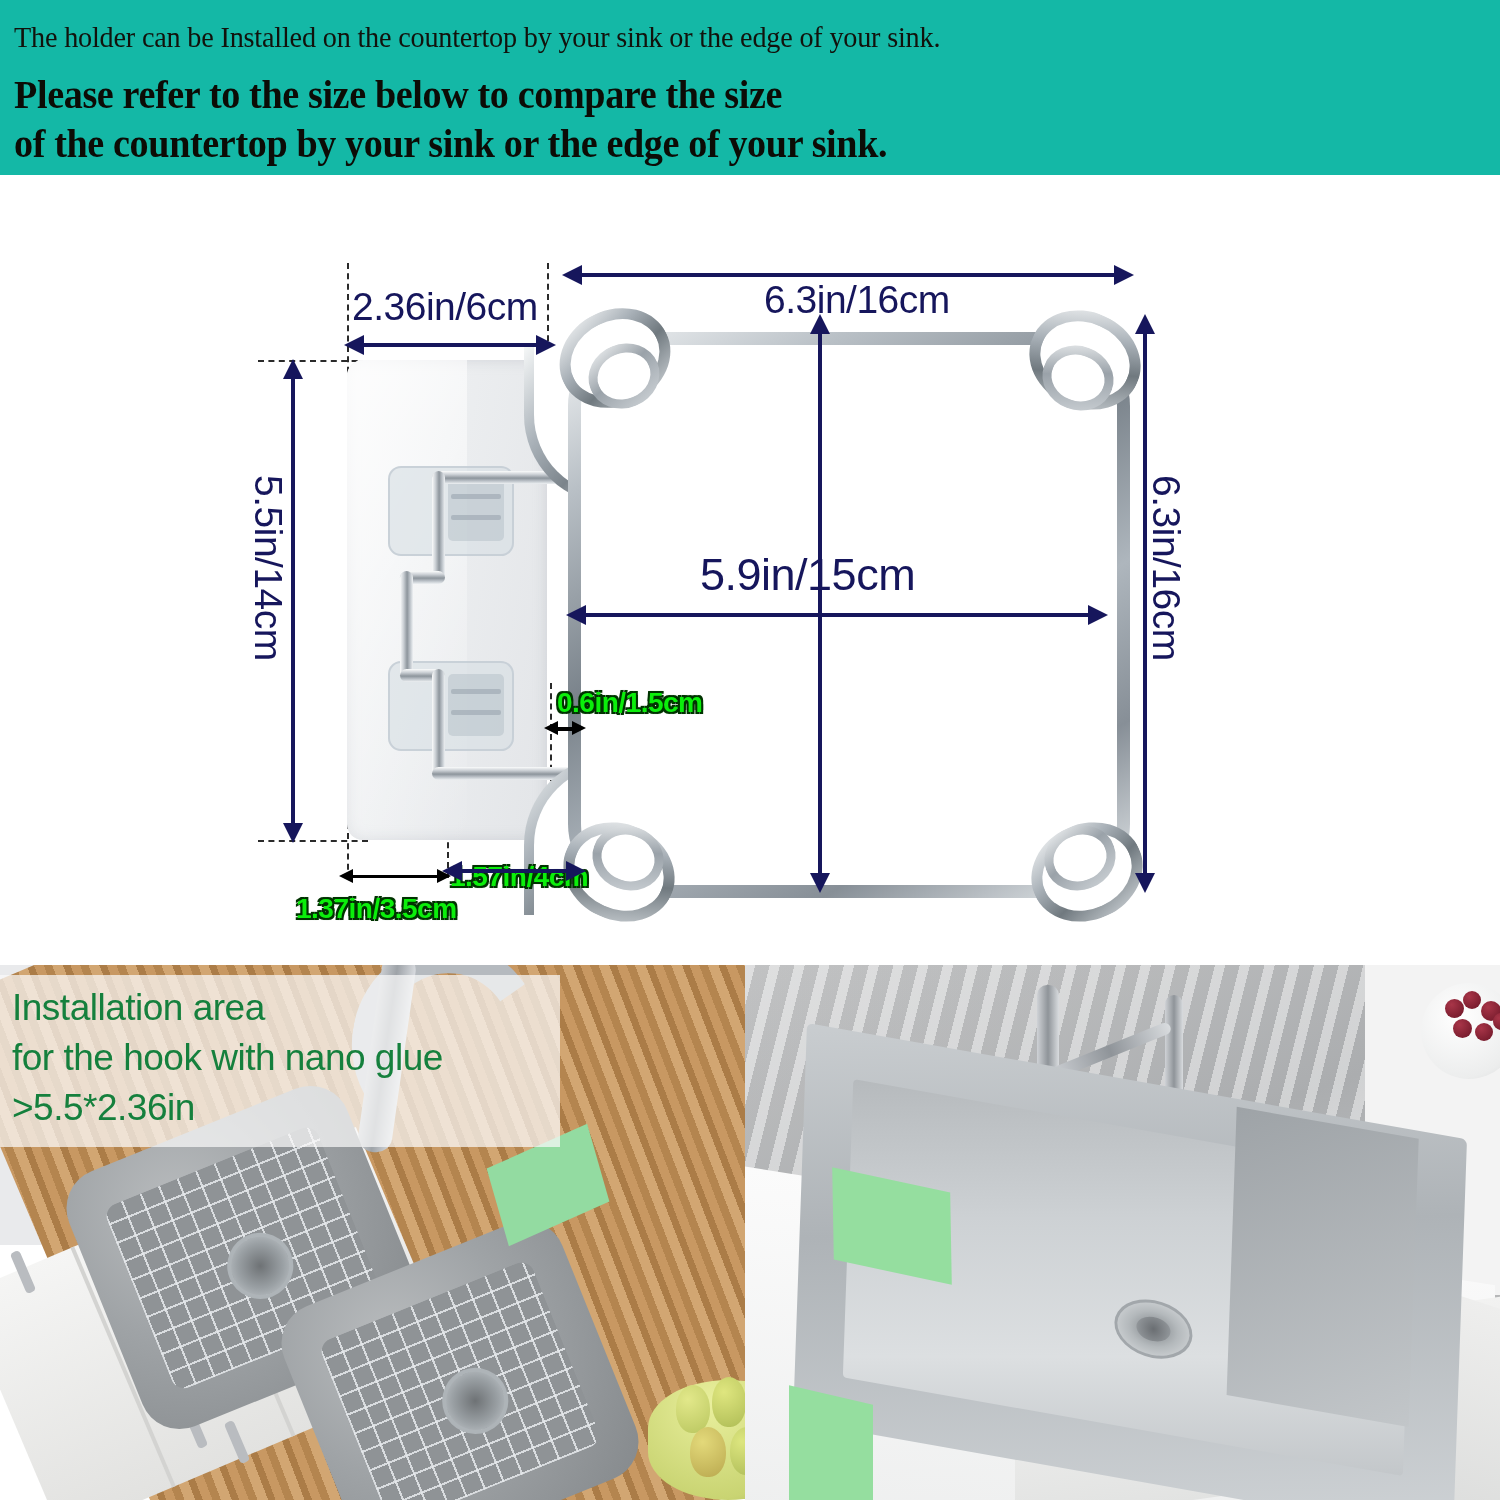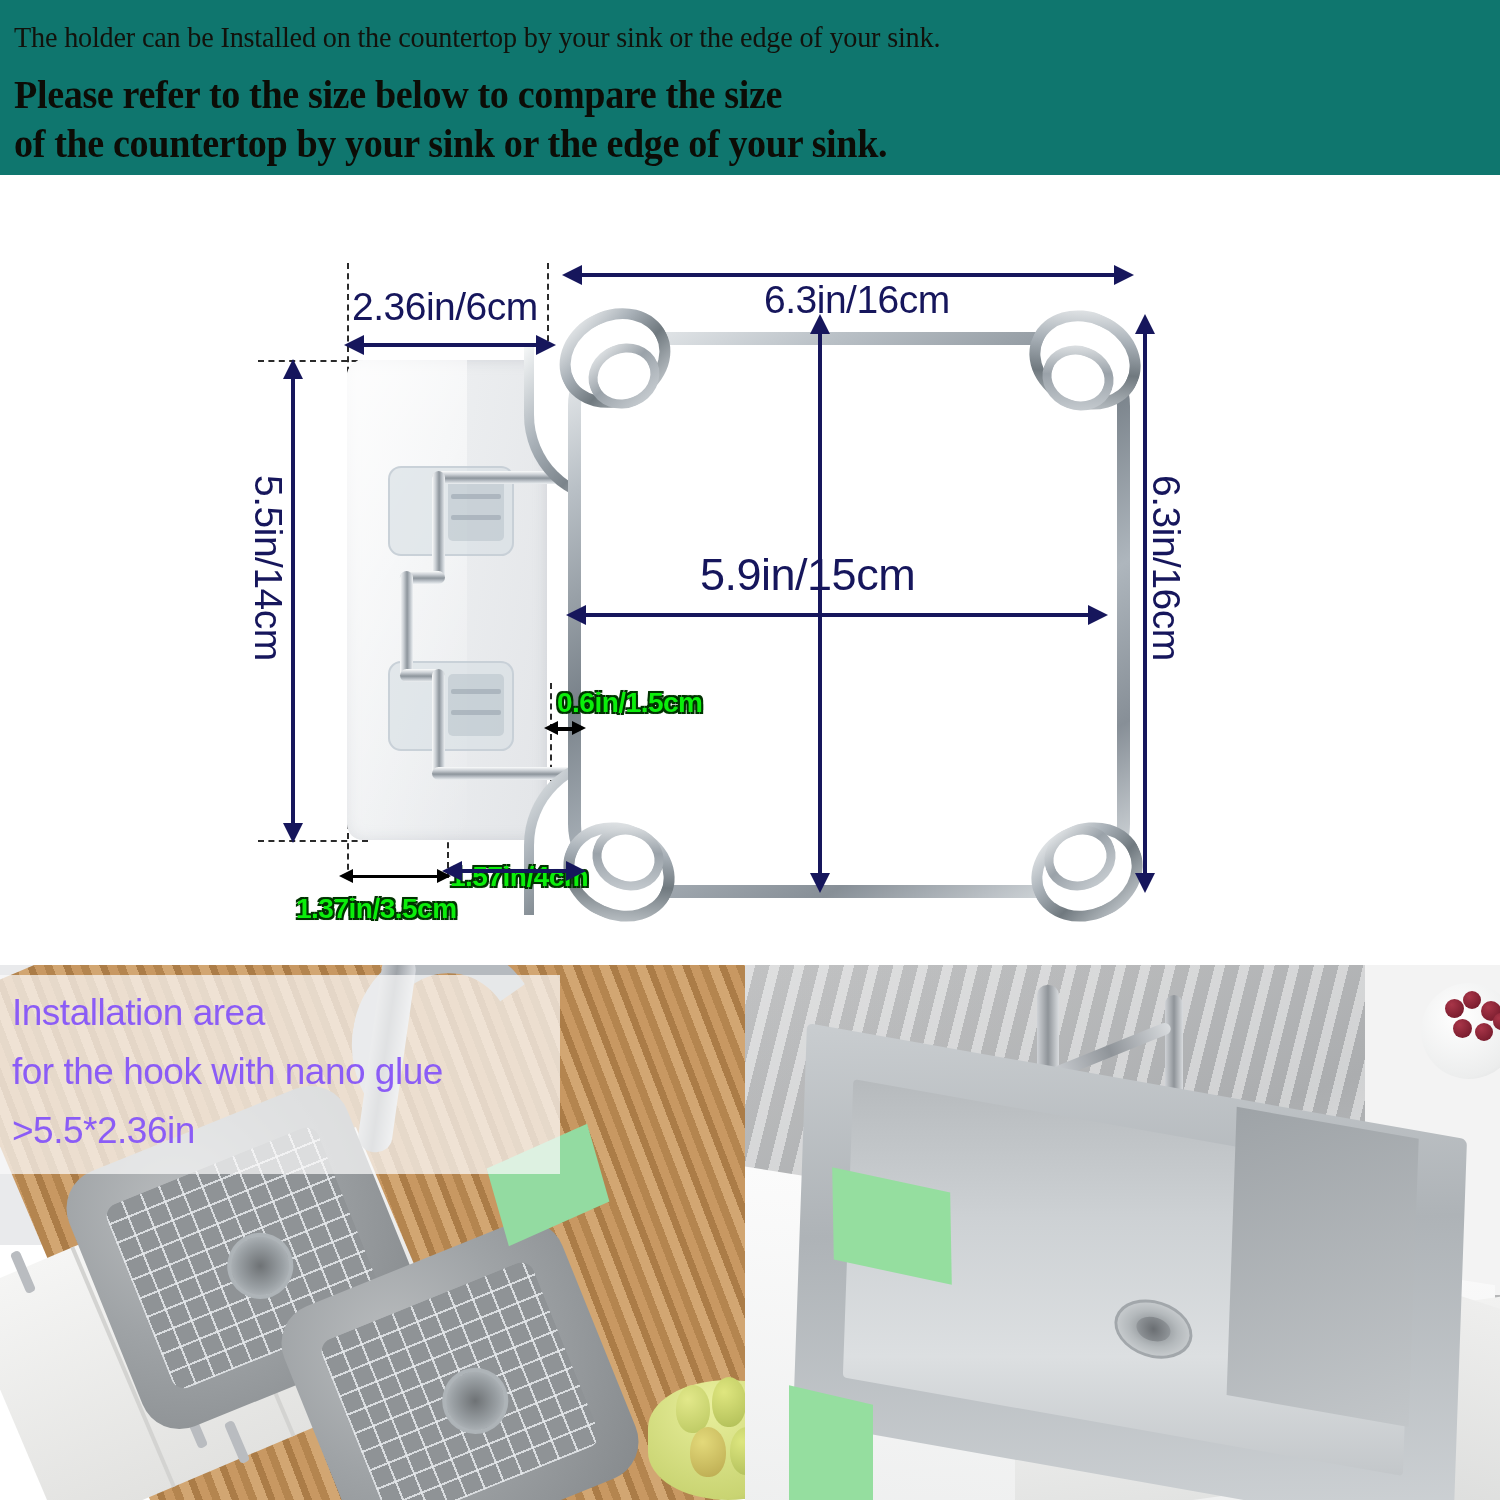--- a/index.html
+++ b/index.html
@@ -7,21 +7,21 @@
     width:1500px;height:1500px;
     font-family:"Liberation Sans", sans-serif;
     background:#ffffff;
     overflow:hidden;
   }
   .page{position:relative;width:1500px;height:1500px;overflow:hidden;}
 
   
   .banner{
     position:absolute;left:0;top:0;width:1500px;height:175px;
-    background:#0f766e;
+    background:#14b8a6;
     box-sizing:border-box;
     overflow:hidden;
   }
   .banner-line1{
     position:absolute;left:14px;top:20px;
     font-family:"Liberation Serif", serif;
     font-size:30px;color:#12120c;letter-spacing:-0.2px;
     white-space:nowrap;
     transform:scaleX(0.94);transform-origin:left center;
   }
@@ -307,21 +307,21 @@
   .cherry{position:absolute;border-radius:50%;background:radial-gradient(circle at 35% 30%,#a83548,#6b1526);}
 
   
   .caption{
     position:absolute;left:0;top:10px;width:560px;
     background:rgba(250,250,250,.72);
     padding:8px 10px 14px 12px;
     box-sizing:border-box;
   }
   .caption-text{
-    font-size:37px;line-height:59px;color:#8b5cf6;
+    font-size:37px;line-height:50px;color:#15803d;
     font-family:"Liberation Sans", sans-serif;
     white-space:pre-line;letter-spacing:-0.5px;
   }
 </style>
 </head>
 <body>
 
 <div class="page">
 
   <div class="banner">

